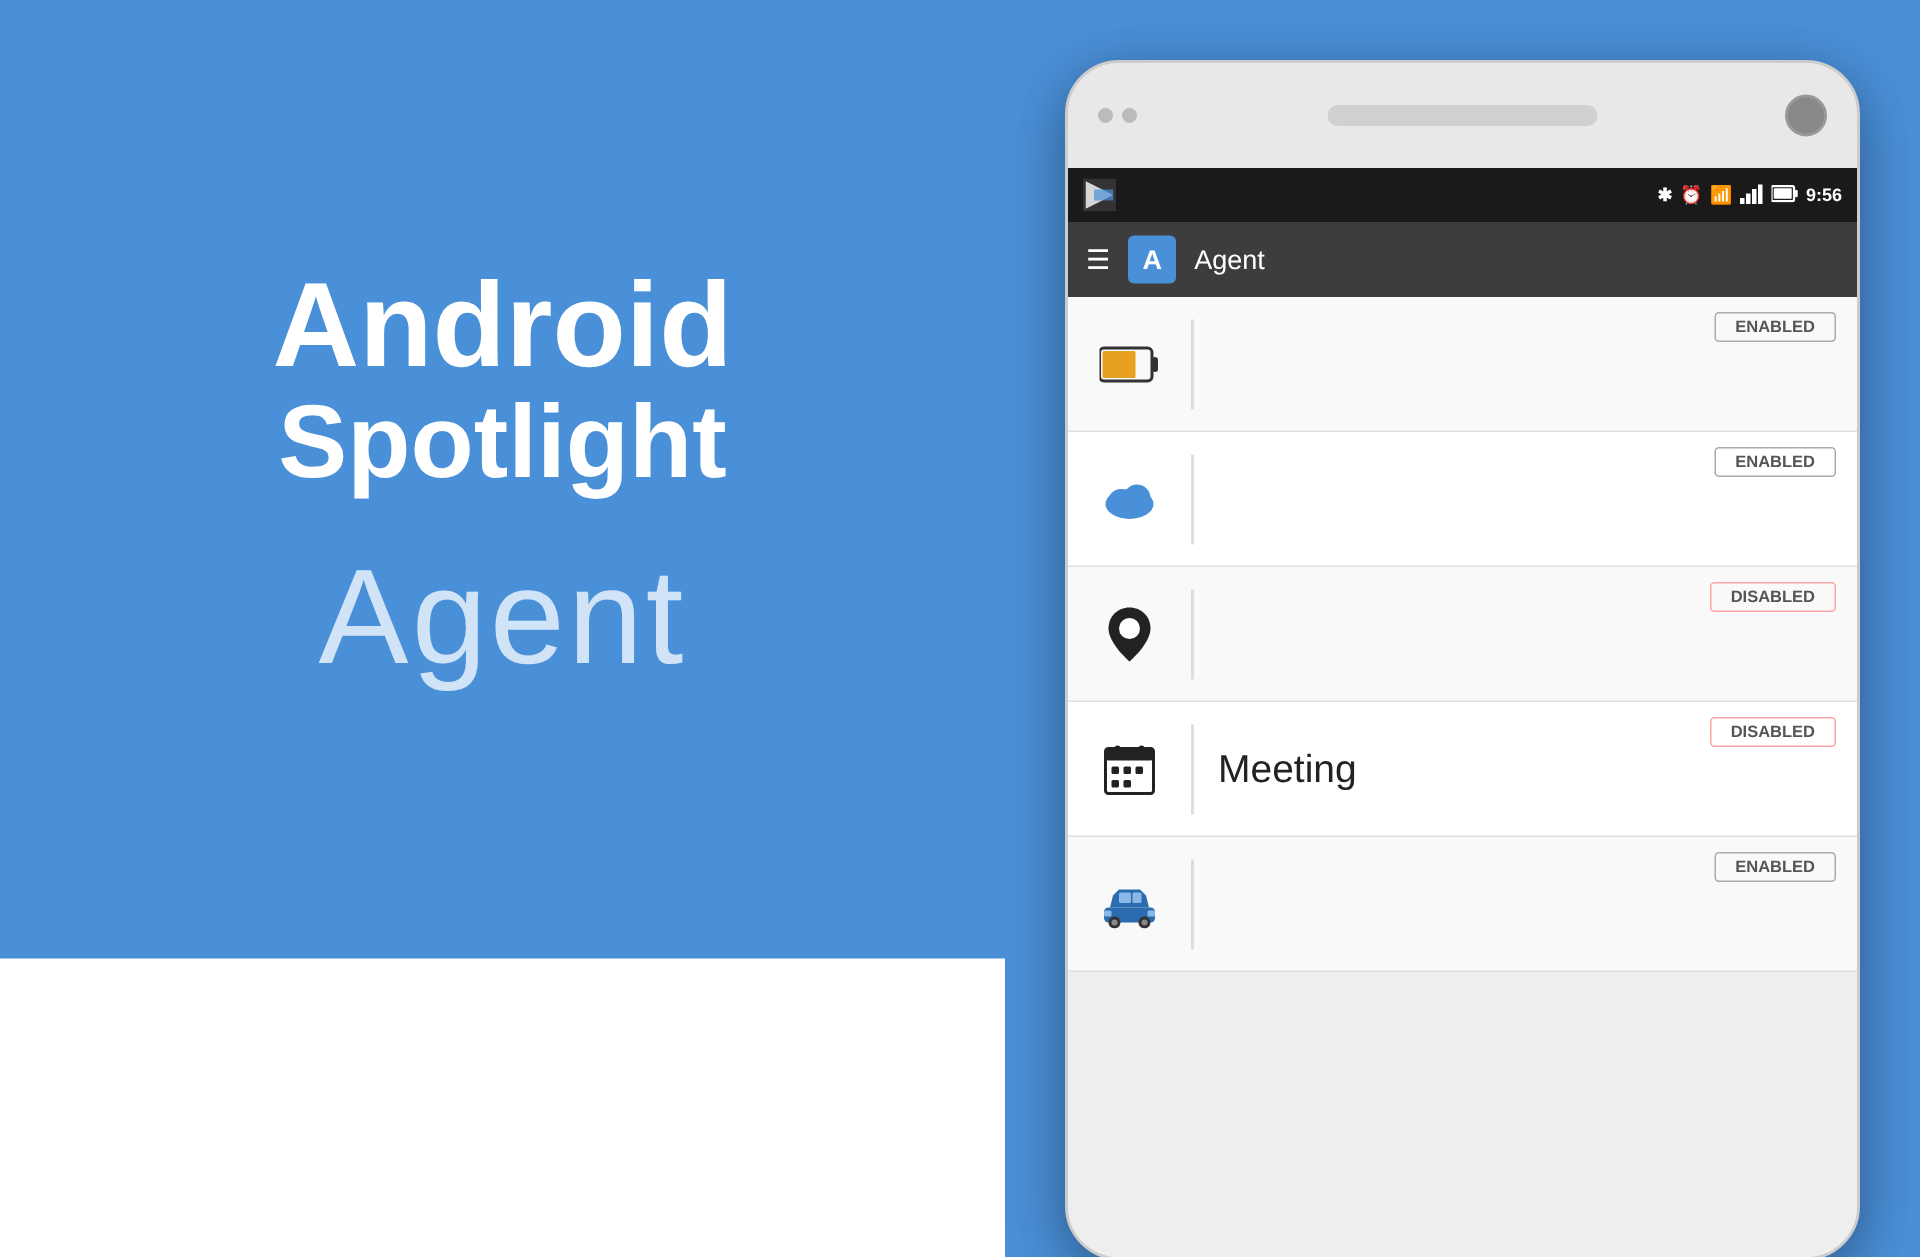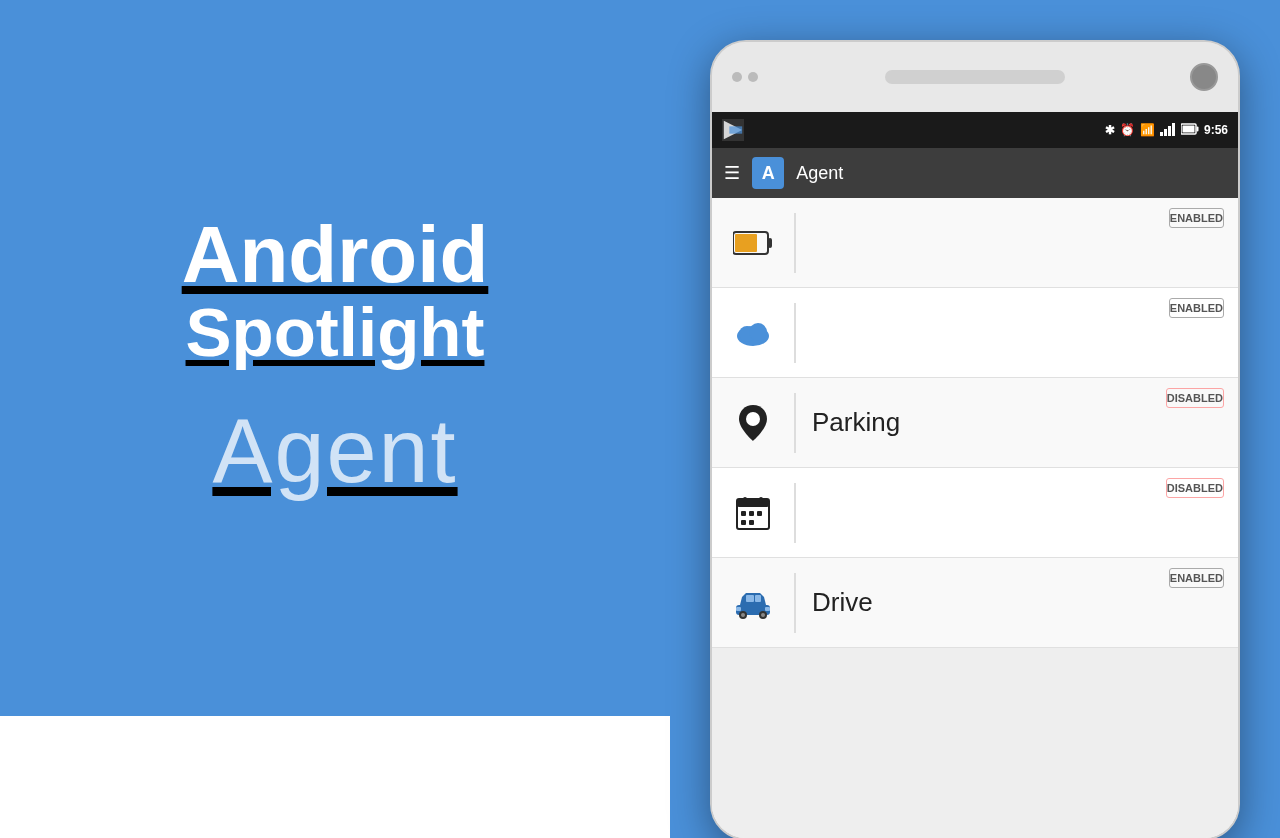--- a/index.html
+++ b/index.html
@@ -8,28 +8,27 @@
       width: 1280px;
       height: 838px;
       overflow: hidden;
       font-family: sans-serif;
       display: flex;
     }
 
     
     .left-panel {
       width: 670px;
-      height: 716px;
+      height: 639px;
       background-color: #4a90d9;
       display: flex;
       flex-direction: column;
       justify-content: center;
       align-items: center;
       padding: 40px;
-      text-decoration: underline;
     }
 
     .title-android {
       font-size: 80px;
       font-weight: 900;
       color: #ffffff;
       line-height: 1.05;
       text-align: center;
     }
 
@@ -233,21 +232,21 @@
     .list-item-label {
       font-size: 26px;
       color: #222;
       font-weight: 400;
       flex: 1;
     }
 
     .status-badge {
       font-size: 11px;
       font-weight: 600;
-      padding: 3px 0;
+      padding: 3px 13px;
       border-radius: 3px;
       position: absolute;
       top: 10px;
       right: 14px;
     }
 
     .badge-enabled {
       border: 1px solid #aaa;
       color: #555;
       background: transparent;
@@ -353,58 +352,57 @@
         </div>
 
         <div class="list-item">
           <div class="list-item-icon">
             <svg width="32" height="40" viewBox="0 0 32 40">
               <path d="M16 2 C8 2 2 8 2 16 C2 26 16 38 16 38 C16 38 30 26 30 16 C30 8 24 2 16 2 Z" fill="#222"></path>
               <circle cx="16" cy="16" r="7" fill="white"></circle>
             </svg>
           </div>
           <div class="list-item-divider"></div>
-          <div class="list-item-label">Parking</div>
           <div class="status-badge badge-disabled">DISABLED</div>
         </div>
 
         <div class="list-item">
           <div class="list-item-icon">
             <svg width="36" height="36" viewBox="0 0 36 36">
               <rect x="2" y="4" width="32" height="30" fill="none" stroke="#222" stroke-width="2" rx="2"></rect>
               <rect x="2" y="4" width="32" height="8" fill="#222" rx="2"></rect>
               <rect x="8" y="2" width="4" height="6" fill="#222" rx="2"></rect>
               <rect x="24" y="2" width="4" height="6" fill="#222" rx="2"></rect>
               <rect x="6" y="16" width="5" height="5" fill="#222" rx="1"></rect>
               <rect x="14" y="16" width="5" height="5" fill="#222" rx="1"></rect>
               <rect x="22" y="16" width="5" height="5" fill="#222" rx="1"></rect>
               <rect x="6" y="25" width="5" height="5" fill="#222" rx="1"></rect>
               <rect x="14" y="25" width="5" height="5" fill="#222" rx="1"></rect>
             </svg>
           </div>
           <div class="list-item-divider"></div>
+          <div class="list-item-label">Meeting</div>
           <div class="status-badge badge-disabled">DISABLED</div>
         </div>
 
         <div class="list-item">
           <div class="list-item-icon">
             <svg width="42" height="32" viewBox="0 0 42 32">
               <path d="M8 18 L10 10 L14 6 L28 6 L32 10 L34 18 Z" fill="#2b6cb0"></path>
               <rect x="4" y="18" width="34" height="10" fill="#2b6cb0" rx="3"></rect>
               <circle cx="11" cy="28" r="4" fill="#333"></circle>
               <circle cx="11" cy="28" r="2" fill="#888"></circle>
               <circle cx="31" cy="28" r="4" fill="#333"></circle>
               <circle cx="31" cy="28" r="2" fill="#888"></circle>
               <rect x="14" y="8" width="8" height="7" fill="#8ab8e8" rx="1"></rect>
               <rect x="23" y="8" width="6" height="7" fill="#8ab8e8" rx="1"></rect>
               <rect x="4" y="20" width="5" height="4" fill="#8ab8e8" rx="1"></rect>
               <rect x="33" y="20" width="5" height="4" fill="#8ab8e8" rx="1"></rect>
             </svg>
           </div>
           <div class="list-item-divider"></div>
-          <div class="list-item-label">Drive</div>
           <div class="status-badge badge-enabled">ENABLED</div>
         </div>
 
       </div>
     </div>
   </div>
 </div>
 
 </body></html>

